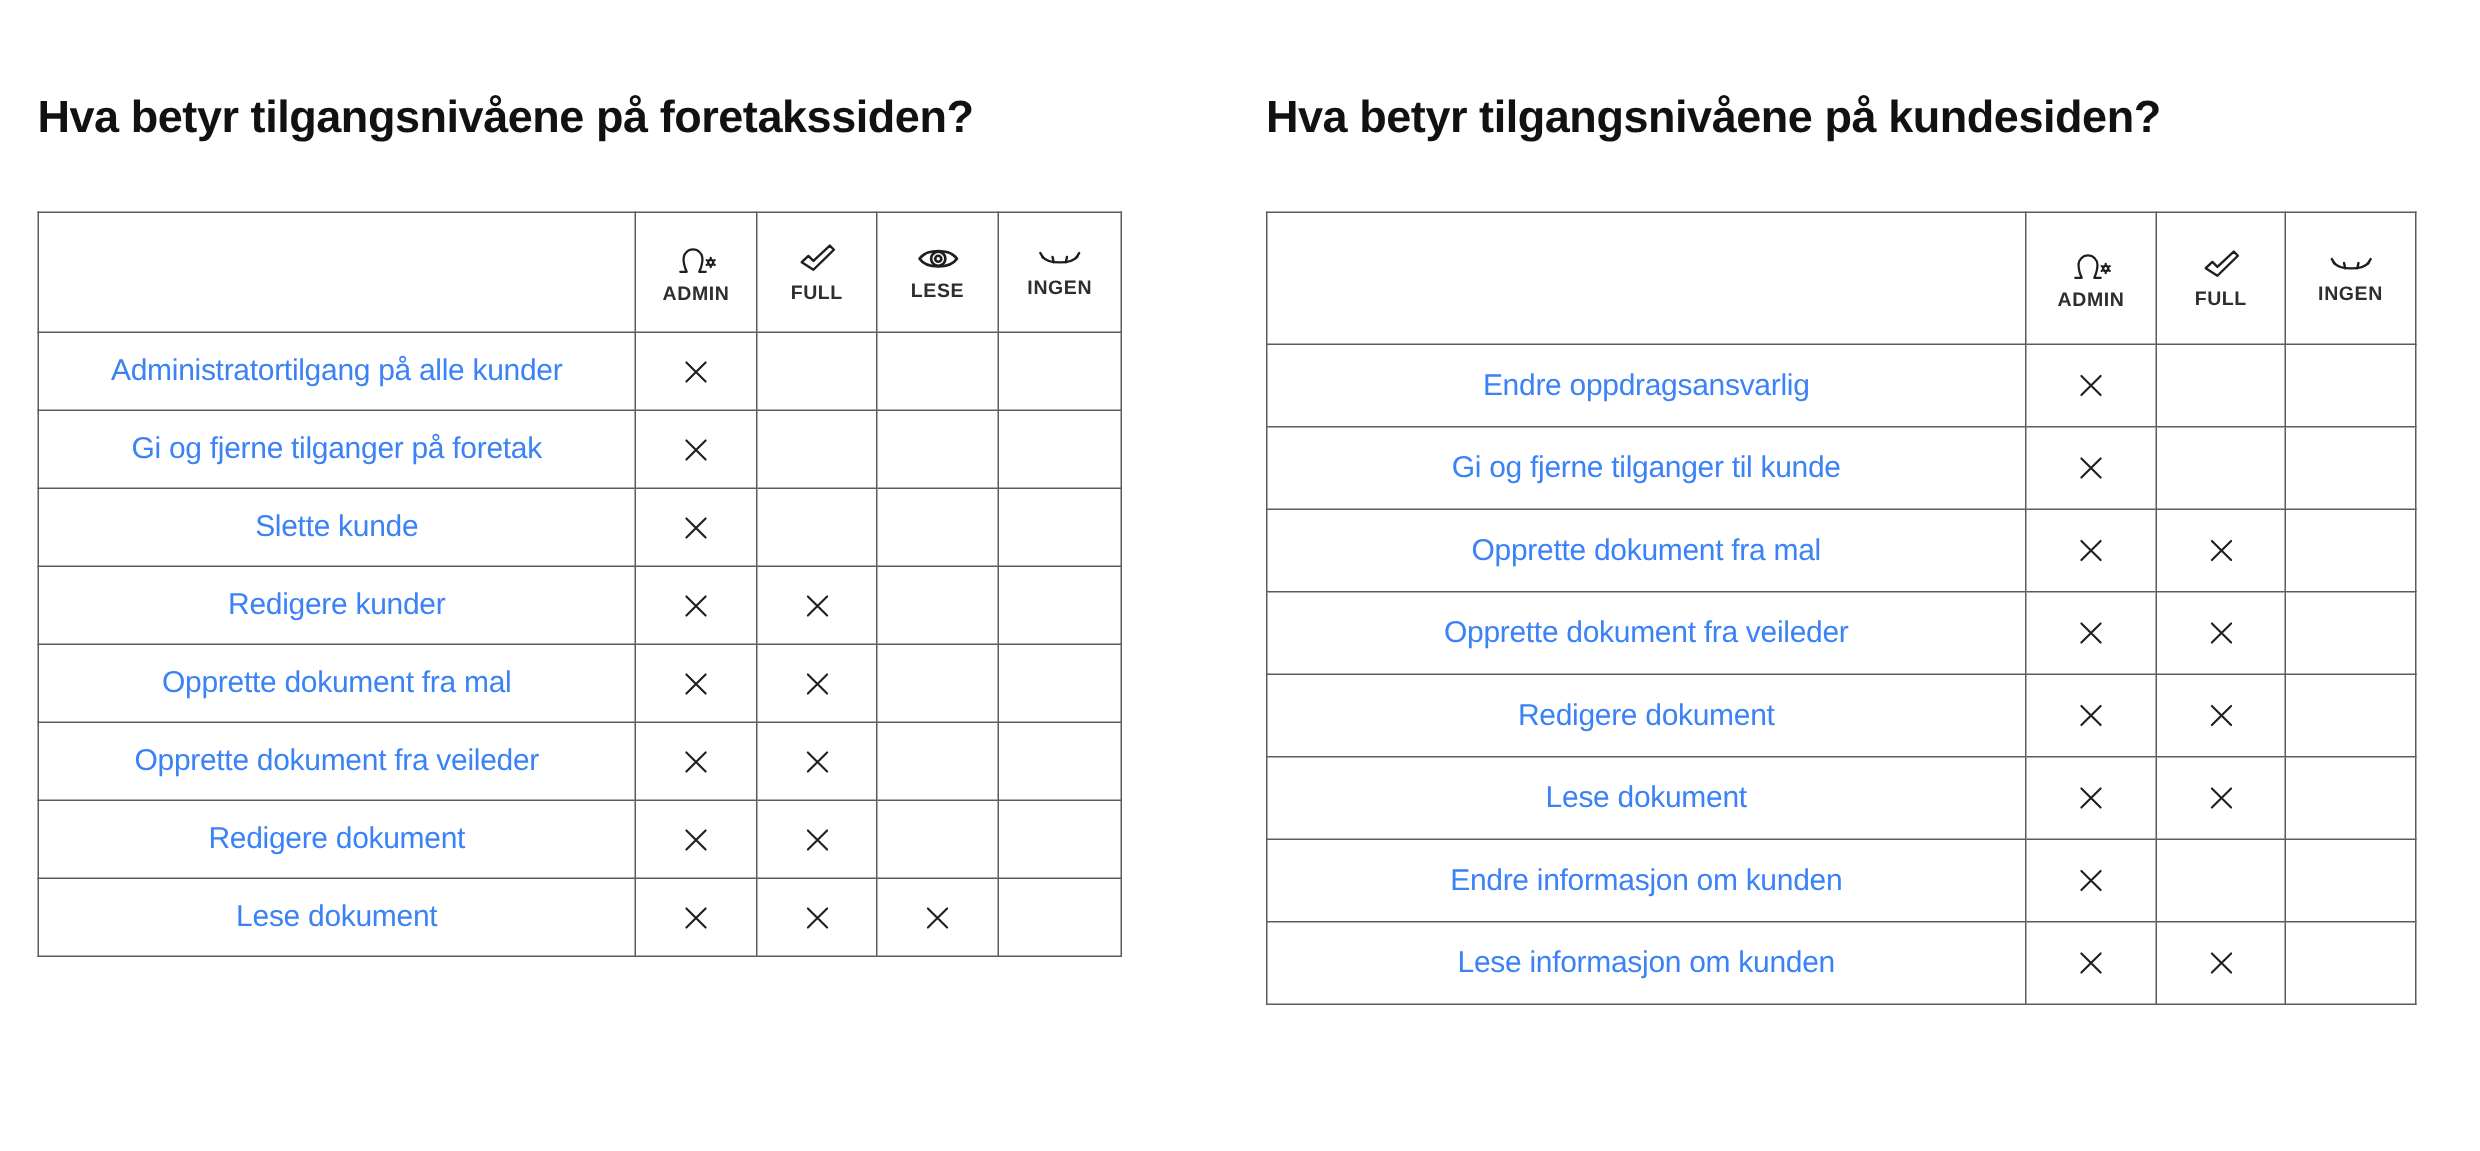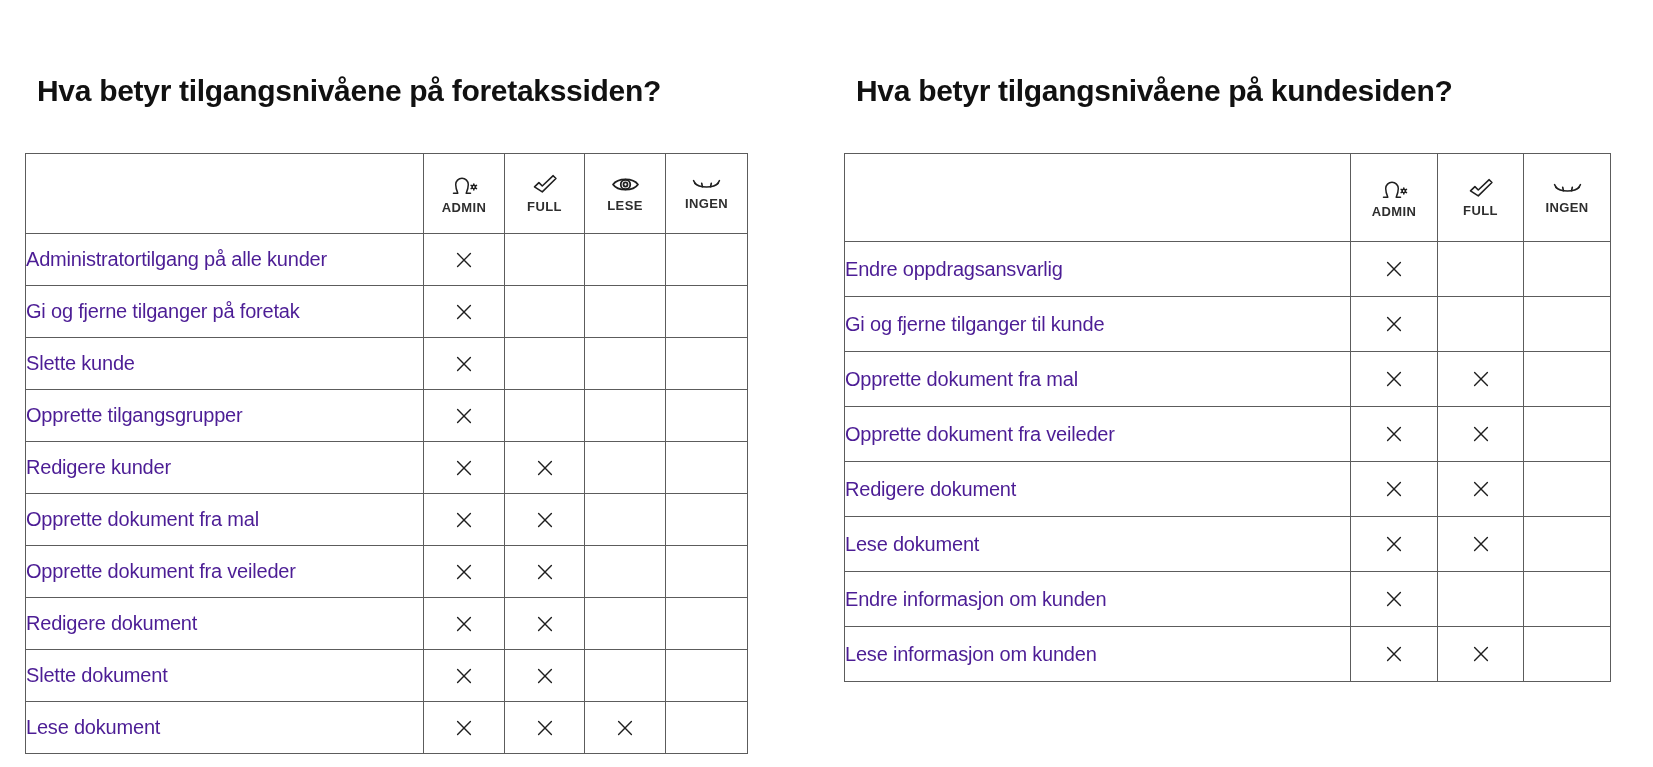--- a/index.html
+++ b/index.html
@@ -5,36 +5,36 @@
   html,body{margin:0;padding:0;background:#ffffff;}
   body{
     width:1653px;height:767px;position:relative;overflow:hidden;
     font-family:"Liberation Sans","DejaVu Sans",sans-serif;
     color:#1c1c1c;
   }
   .panel{position:absolute;top:60px;}
   .panel-left{left:25px;width:722px;}
   .panel-right{left:844px;width:766px;}
   h2.tbl-title{
-    margin:12px;font-size:30px;font-weight:bold;color:#111;
+    margin:0;font-size:30px;font-weight:bold;color:#111;
     letter-spacing:-0.3px;line-height:38px;white-space:nowrap;
   }
   table.access{
     border-collapse:collapse;table-layout:fixed;width:100%;
     margin-top:43px;border:1.5px solid #454545;
   }
   table.access th, table.access td{
     border:1px solid #5c5c5c;padding:0;vertical-align:middle;
   }
   .t0 thead tr{height:80px;}
   .t1 thead tr{height:88px;}
   .t0 tbody tr{height:52px;}
   .t1 tbody tr{height:55px;}
   td.lbl-cell{
-    text-align:left;padding-left:19px;font-size:20px;color:#4c1d95;
+    text-align:center;padding-left:19px;font-size:20px;color:#3b82f6;
     letter-spacing:-0.2px;white-space:nowrap;overflow:hidden;
   }
   td.mark-cell{text-align:center;}
   .hdr{display:flex;flex-direction:column;align-items:center;justify-content:center;gap:4px;height:100%;}
   .hdr .hlabel{font-size:13px;letter-spacing:0.4px;color:#2e2e2e;}
   svg.hicon, svg.xicon{display:block;}
   svg.hicon *, svg.xicon *{fill:none;stroke:#1f1f1f;stroke-width:1.5;stroke-linecap:round;stroke-linejoin:round;}
   svg.xicon *{stroke-width:1.4;}
   .admin-gear-icon{width:30px;height:24px;}
   .check-icon{width:26px;height:21px;}
@@ -145,31 +145,20 @@
           <td class="mark-cell">
             <svg class="xicon" width="16" height="16" viewBox="0 0 16 16" style="margin: 0px auto;">
               <use href="#x-mark-icon"></use>
             </svg>
           </td>
           <td class="mark-cell"></td>
           <td class="mark-cell"></td>
           <td class="mark-cell"></td>
         </tr>
         <tr>
-          <td class="lbl-cell">Opprette tilgangsgrupper</td>
-          <td class="mark-cell">
-            <svg class="xicon" width="16" height="16" viewBox="0 0 16 16" style="margin: 0px auto;">
-              <use href="#x-mark-icon"></use>
-            </svg>
-          </td>
-          <td class="mark-cell"></td>
-          <td class="mark-cell"></td>
-          <td class="mark-cell"></td>
-        </tr>
-        <tr>
           <td class="lbl-cell">Redigere kunder</td>
           <td class="mark-cell">
             <svg class="xicon" width="16" height="16" viewBox="0 0 16 16" style="margin: 0px auto;">
               <use href="#x-mark-icon"></use>
             </svg>
           </td>
           <td class="mark-cell">
             <svg class="xicon" width="16" height="16" viewBox="0 0 16 16" style="margin: 0px auto;">
               <use href="#x-mark-icon"></use>
             </svg>
@@ -202,35 +191,20 @@
           <td class="mark-cell">
             <svg class="xicon" width="16" height="16" viewBox="0 0 16 16" style="margin: 0px auto;">
               <use href="#x-mark-icon"></use>
             </svg>
           </td>
           <td class="mark-cell"></td>
           <td class="mark-cell"></td>
         </tr>
         <tr>
           <td class="lbl-cell">Redigere dokument</td>
-          <td class="mark-cell">
-            <svg class="xicon" width="16" height="16" viewBox="0 0 16 16" style="margin: 0px auto;">
-              <use href="#x-mark-icon"></use>
-            </svg>
-          </td>
-          <td class="mark-cell">
-            <svg class="xicon" width="16" height="16" viewBox="0 0 16 16" style="margin: 0px auto;">
-              <use href="#x-mark-icon"></use>
-            </svg>
-          </td>
-          <td class="mark-cell"></td>
-          <td class="mark-cell"></td>
-        </tr>
-        <tr>
-          <td class="lbl-cell">Slette dokument</td>
           <td class="mark-cell">
             <svg class="xicon" width="16" height="16" viewBox="0 0 16 16" style="margin: 0px auto;">
               <use href="#x-mark-icon"></use>
             </svg>
           </td>
           <td class="mark-cell">
             <svg class="xicon" width="16" height="16" viewBox="0 0 16 16" style="margin: 0px auto;">
               <use href="#x-mark-icon"></use>
             </svg>
           </td>

